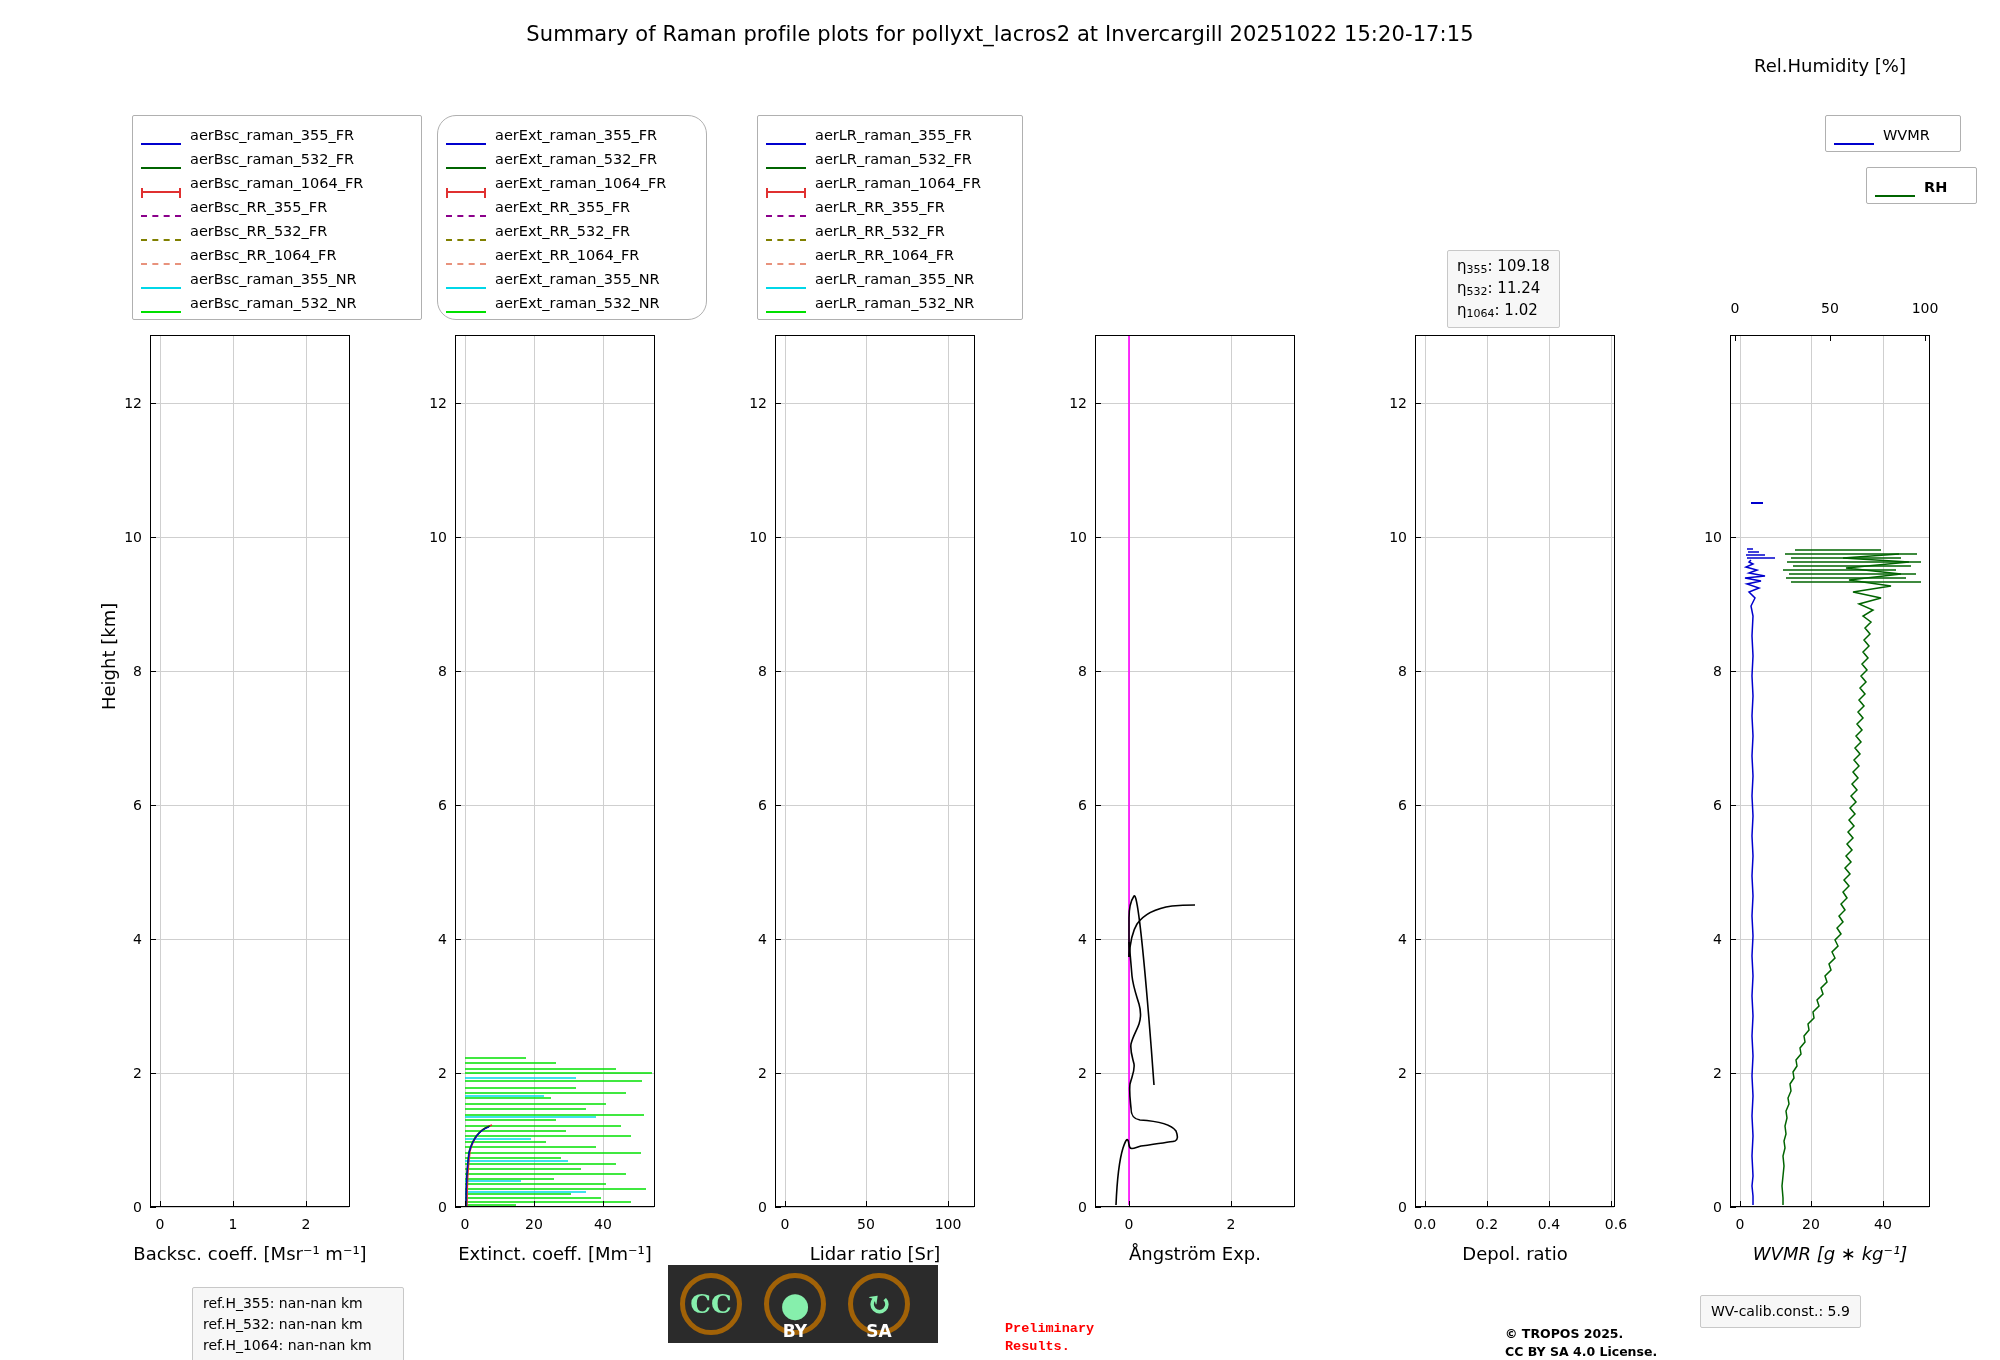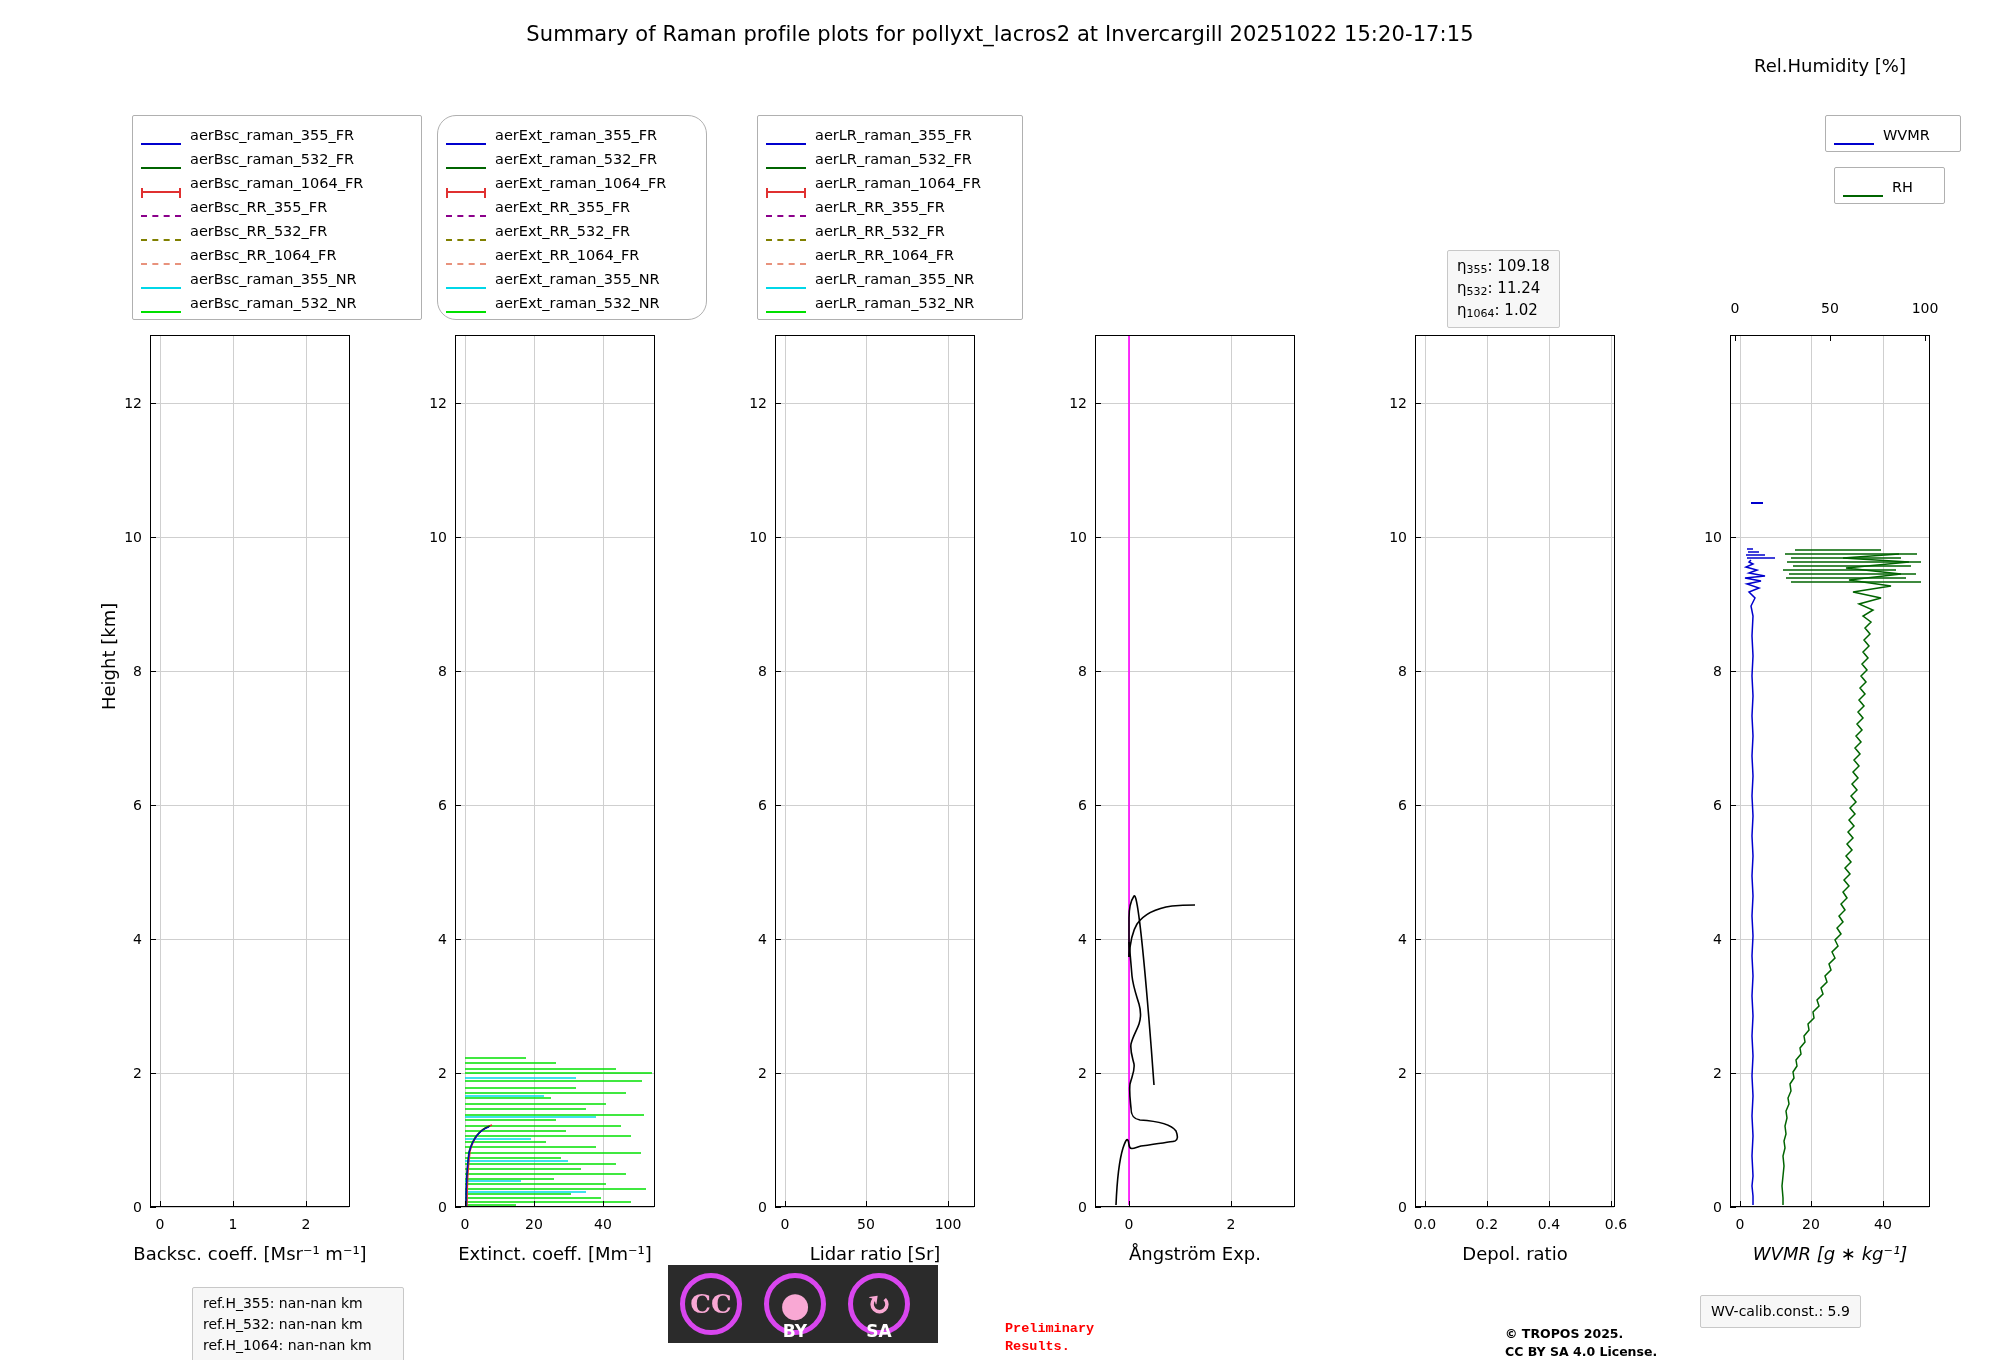--- a/index.html
+++ b/index.html
@@ -57,22 +57,22 @@
   .footbox{
     position:absolute;border:1px solid #c8c8c8;background:#f7f7f7;
     font-size:14px;line-height:1.5;padding:5px 10px;border-radius:2px;
   }
   .prelim{position:absolute;color:#ff0000;font-size:13.5px;font-weight:bold;line-height:1.35;}
   .tropos{position:absolute;font-size:12.5px;font-weight:bold;line-height:1.45;}
   
   .cc{position:absolute;left:668px;top:1265px;width:270px;height:78px;background:#2b2b2b;}
   .cc .circ{
     position:absolute;top:8px;width:62px;height:62px;border-radius:50%;
-    background:#2b2b2b;border:5px solid #d946ef;box-sizing:border-box;
-    color:#f9a8d4;font-weight:bold;display:flex;align-items:center;justify-content:center;
+    background:#2b2b2b;border:5px solid #a16207;box-sizing:border-box;
+    color:#86efac;font-weight:bold;display:flex;align-items:center;justify-content:center;
     font-size:26px;font-family:"DejaVu Serif","Liberation Serif",serif;
   }
   .cc .lbl{position:absolute;bottom:2px;color:#fff;font-weight:bold;font-size:17px;text-align:center;}
   
   .toplabel{position:absolute;top:-78px;left:-40px;width:280px;text-align:center;font-size:18px;}
   .tick-xt{position:absolute;top:-36px;transform:translateX(-50%);font-size:14px;}
   .tickmark-xt{position:absolute;top:-1px;width:1px;height:6px;background:#000;}
   svg{display:block;}
 </style>
 </head>
@@ -442,21 +442,21 @@
 </div>
 
 <div class="panel" style="left:1730px;">
   <div class="toplabel" style="top:-60px;">Rel.Humidity [%]</div>
   <div class="legend" style="left:95px;width:118px;">
     <div class="row">
         <span class="swatch" style="border-top-color:#0000cd;"></span>
         <span>WVMR</span>
       </div>
   </div>
-  <div class="legend" style="left:104px;top:52px;width:93px;">
+  <div class="legend" style="left:136px;top:52px;width:93px;font-weight:bold;">
     <div class="row">
         <span class="swatch" style="border-top-color:#006400;"></span>
         <span>RH</span>
       </div>
   </div>
   <div class="plotbox" style="width:200px;">
     <div class="grid-v" style="left:9px;"></div>
     <div class="grid-v" style="left:80px;"></div>
     <div class="grid-v" style="left:152px;"></div>
     <div class="grid-h" style="top:871px;"></div>

